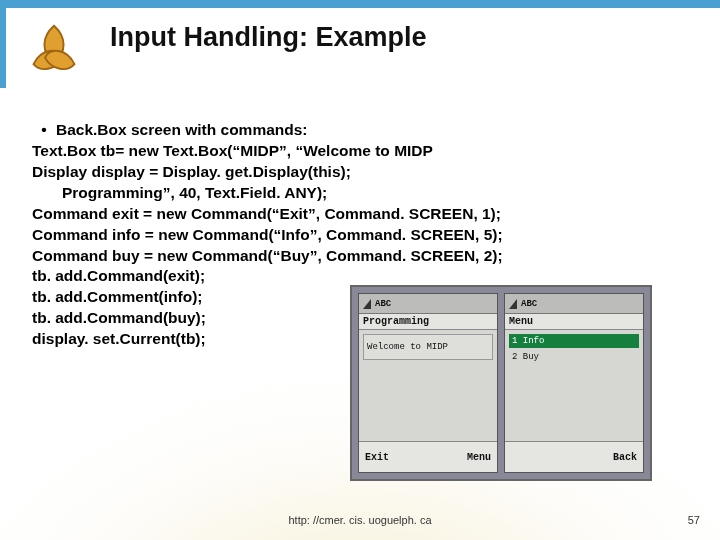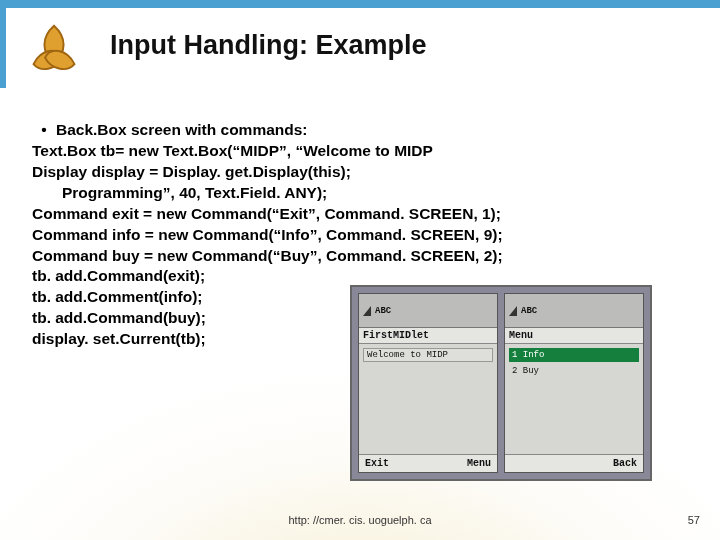--- a/index.html
+++ b/index.html
@@ -18,49 +18,49 @@
       radial-gradient(ellipse 600px 400px at 50% 120%, rgba(245,235,200,0.9) 0%, rgba(250,248,240,0.4) 50%, rgba(255,255,255,0) 70%),
       linear-gradient(#fff, #fff);
     z-index: 0;
   }
   .accent-top { position:absolute; top:0; left:0; width:100%; height:8px; background:#4aa0d0; z-index:1; }
   .accent-left { position:absolute; top:8px; left:0; width:6px; height:80px; background:#4aa0d0; z-index:1; }
   .logo {
     position:absolute; top:18px; left:22px; width:64px; height:64px; z-index:2;
   }
   .title {
-    position:absolute; top:30px; left:110px; z-index:2;
+    position:absolute; top:22px; left:110px; z-index:2;
     font-size:27px; font-weight:bold; color:#111;
   }
   .content {
     position:absolute; top:120px; left:32px; right:50px; z-index:2;
     font-size:15.5px; line-height:1.35; color:#000; font-weight:bold;
   }
   .content p { margin: 0; }
   .indent { padding-left: 30px; }
   .bullet-row { display:flex; }
   .bullet-dot { width:24px; text-align:center; }
   .phones {
     position:absolute; top:285px; left:350px; z-index:2;
     display:flex; gap:6px; padding:6px; background:#889; border:2px solid #666;
   }
   .phone {
     width:140px; height:180px; background:#c8c9c7; border:1px solid #555;
     display:flex; flex-direction:column; font-family:"Courier New",monospace;
     font-size:10px; color:#111; position:relative;
   }
-  .ph-status { height:34px; background:#bcbdba; border-bottom:1px solid #777; display:flex; align-items:center; padding:0 4px; gap:4px; }
+  .ph-status { height:20px; background:#bcbdba; border-bottom:1px solid #777; display:flex; align-items:center; padding:0 4px; gap:4px; }
   .sig { width:0; height:0; border-style:solid; border-width:0 0 10px 8px; border-color:transparent transparent #333 transparent; }
   .abc { font-weight:bold; font-size:9px; }
   .ph-title { height:16px; background:#e5e6e2; border-bottom:1px solid #888; padding:0 4px; display:flex; align-items:center; font-weight:bold; }
   .ph-body { flex:1; background:#d6d7d3; padding:4px; position:relative; }
-  .ph-body .textline { background:#dedfda; border:1px solid #999; height:14px; padding:0 3px; display:flex; align-items:center; font-size:9px; }
+  .ph-body .textline { background:#dedfda; border:1px solid #999; height:26px; padding:0 3px; display:flex; align-items:center; font-size:9px; }
   .menu-item { height:14px; display:flex; align-items:center; font-size:9px; padding:0 3px; margin-bottom:2px; }
   .menu-item.sel { background:#15803d; color:#fff; }
-  .ph-soft { height:18px; background:#e5e6e2; border-top:1px solid #888; display:flex; justify-content:space-between; align-items:center; padding:0 6px; font-weight:bold; font-size:10px; }
+  .ph-soft { height:31px; background:#e5e6e2; border-top:1px solid #888; display:flex; justify-content:space-between; align-items:center; padding:0 6px; font-weight:bold; font-size:10px; }
   .footer-url {
     position:absolute; bottom:14px; left:0; width:100%; text-align:center;
     font-size:11px; color:#333; z-index:2;
   }
   .page-num {
     position:absolute; bottom:14px; right:20px; font-size:11px; color:#333; z-index:2;text-align:right;
   }
 </style>
 </head>
 <body>
@@ -83,35 +83,35 @@
 
 <div class="content">
   <div class="bullet-row">
     <span class="bullet-dot">•</span>
     <span>Back.Box screen with commands:</span>
   </div>
   <p>Text.Box tb= new Text.Box(“MIDP”, “Welcome to MIDP</p>
   <p>Display display = Display. get.Display(this);</p>
   <p class="indent">Programming”, 40, Text.Field. ANY);</p>
   <p>Command exit = new Command(“Exit”, Command. SCREEN, 1);</p>
-  <p>Command info = new Command(“Info”, Command. SCREEN, 9);</p>
+  <p>Command info = new Command(“Info”, Command. SCREEN, 5);</p>
   <p>Command buy = new Command(“Buy”, Command. SCREEN, 2);</p>
   <p>tb. add.Command(exit);</p>
   <p>tb. add.Comment(info);</p>
   <p>tb. add.Command(buy);</p>
   <p>display. set.Current(tb);</p>
 </div>
 
 <div class="phones">
   <div class="phone">
     <div class="ph-status">
       <span class="sig"></span>
       <span class="abc">ABC</span>
     </div>
-    <div class="ph-title">FirstMIDlet</div>
+    <div class="ph-title">Programming</div>
     <div class="ph-body">
       <div class="textline">Welcome to MIDP</div>
     </div>
     <div class="ph-soft">
       <span>Exit</span>
       <span>Menu</span>
     </div>
   </div>
 
   <div class="phone">

